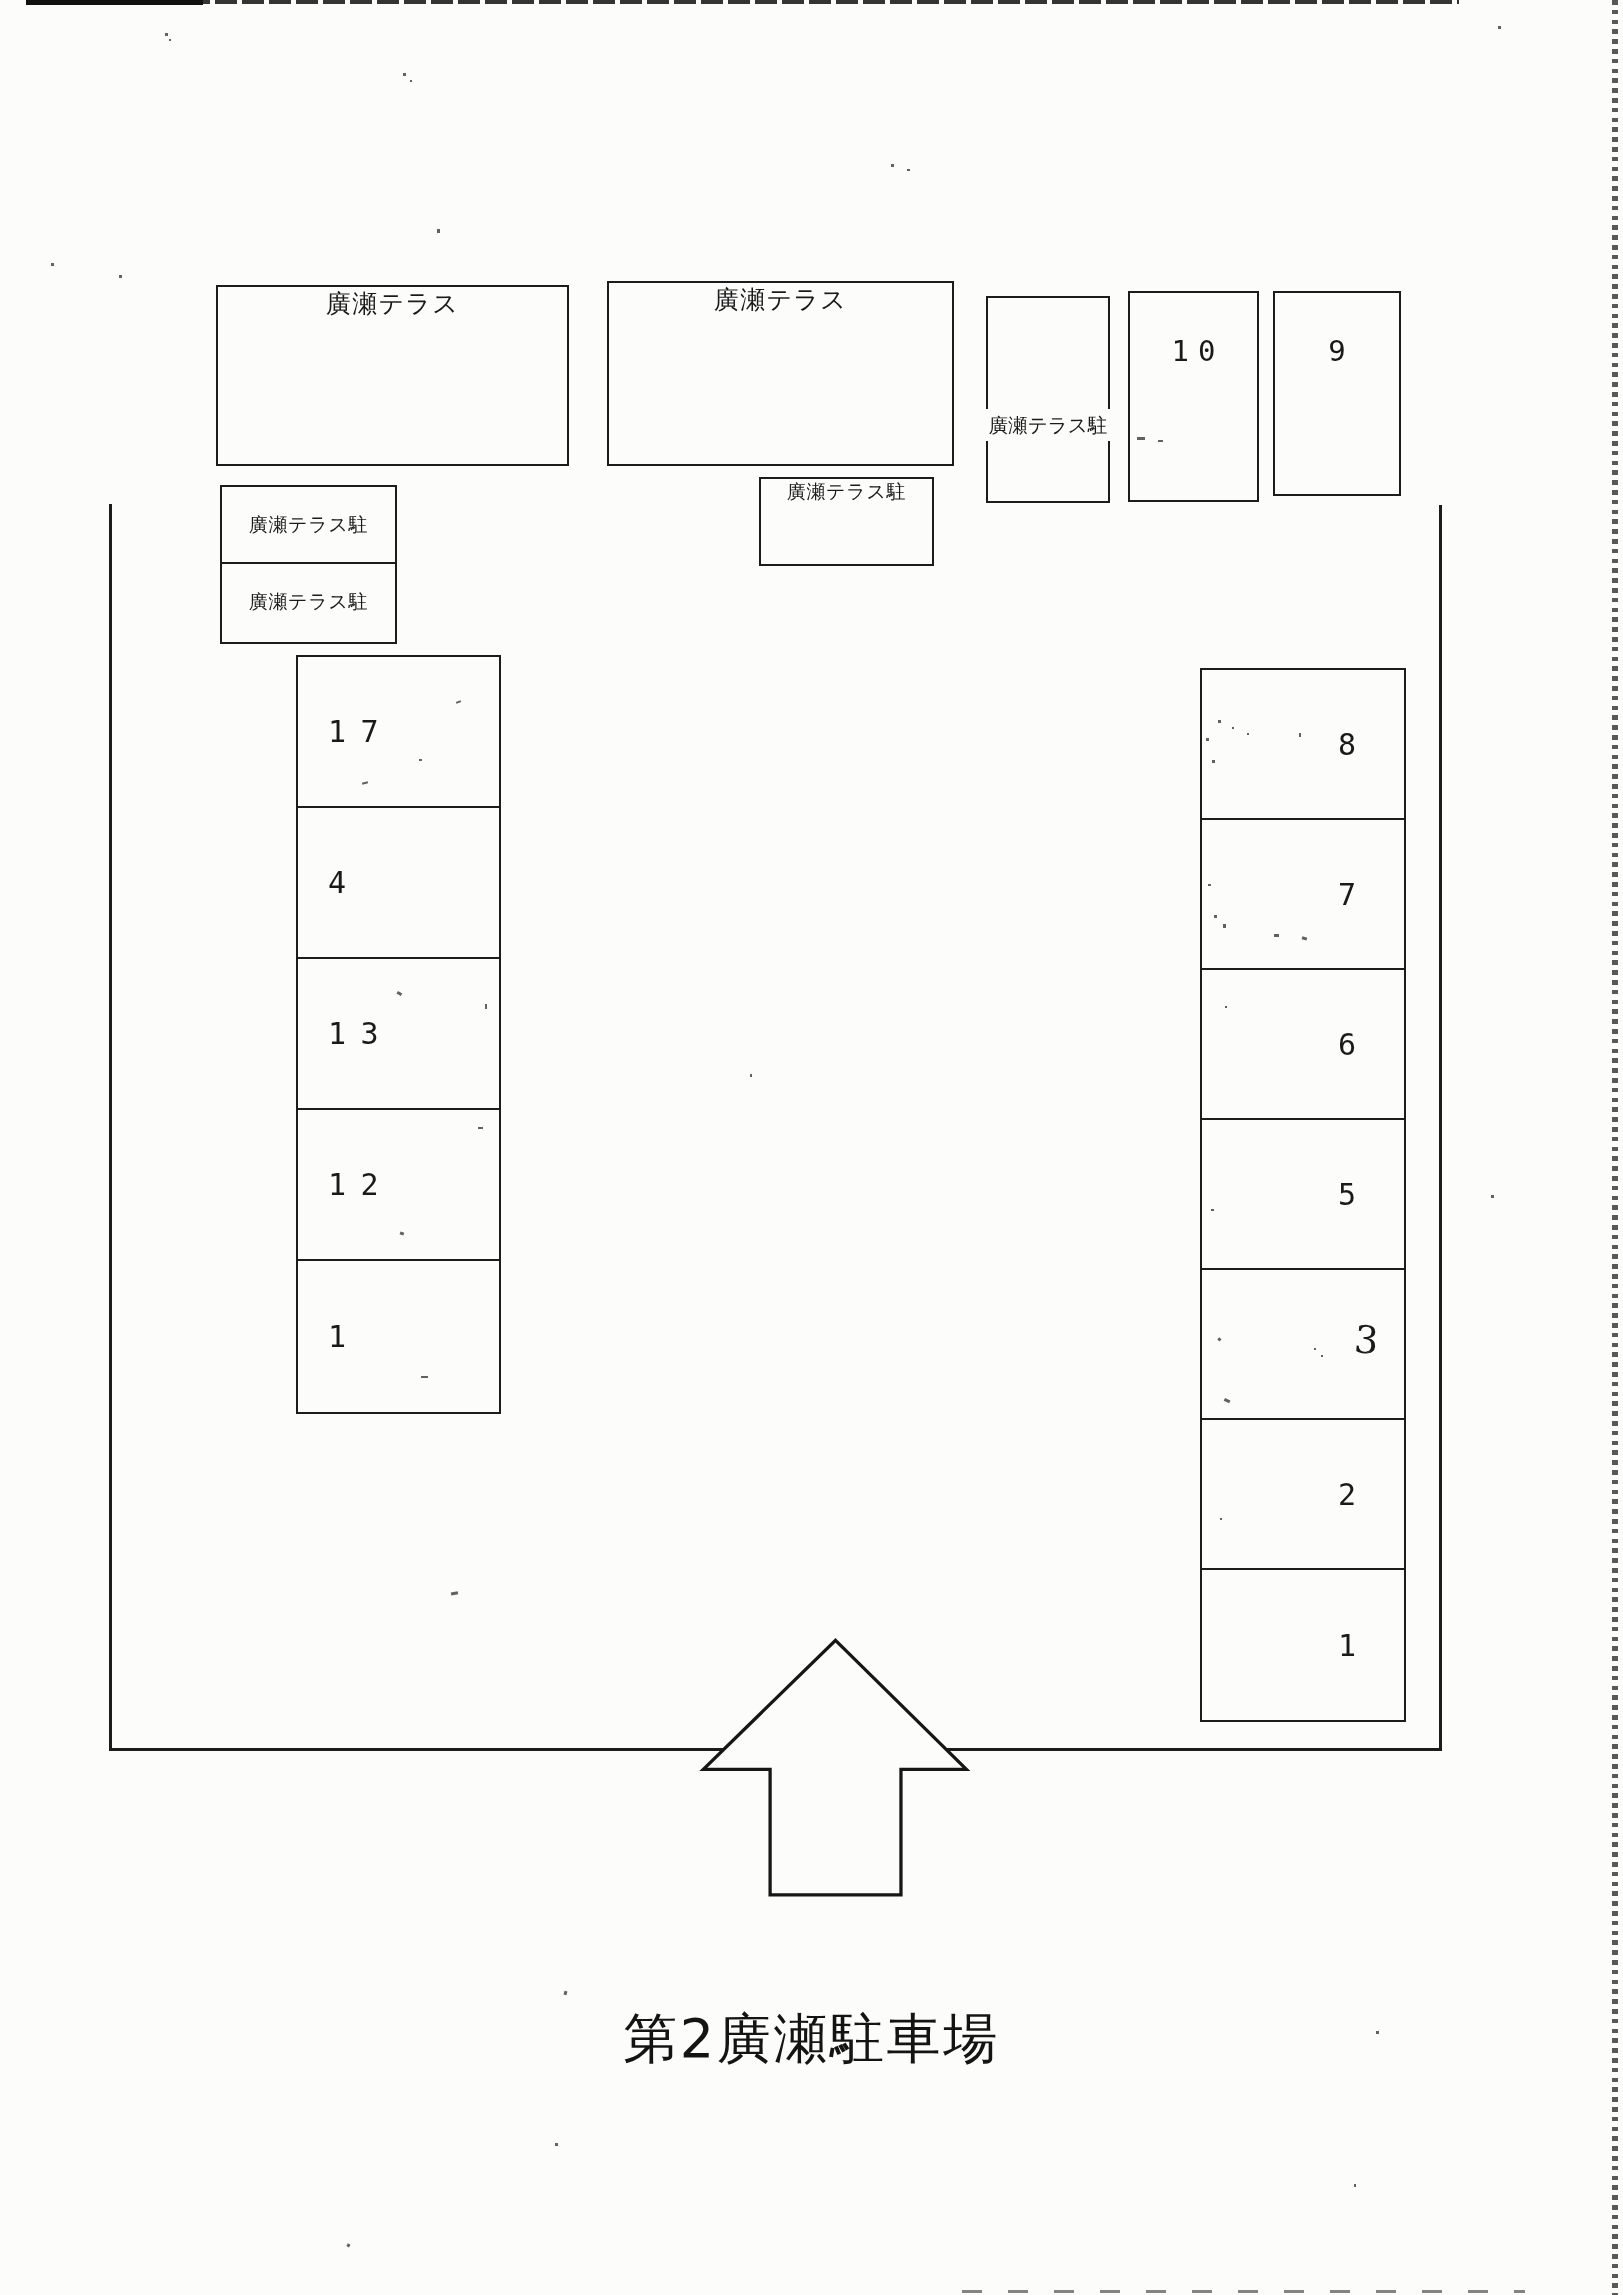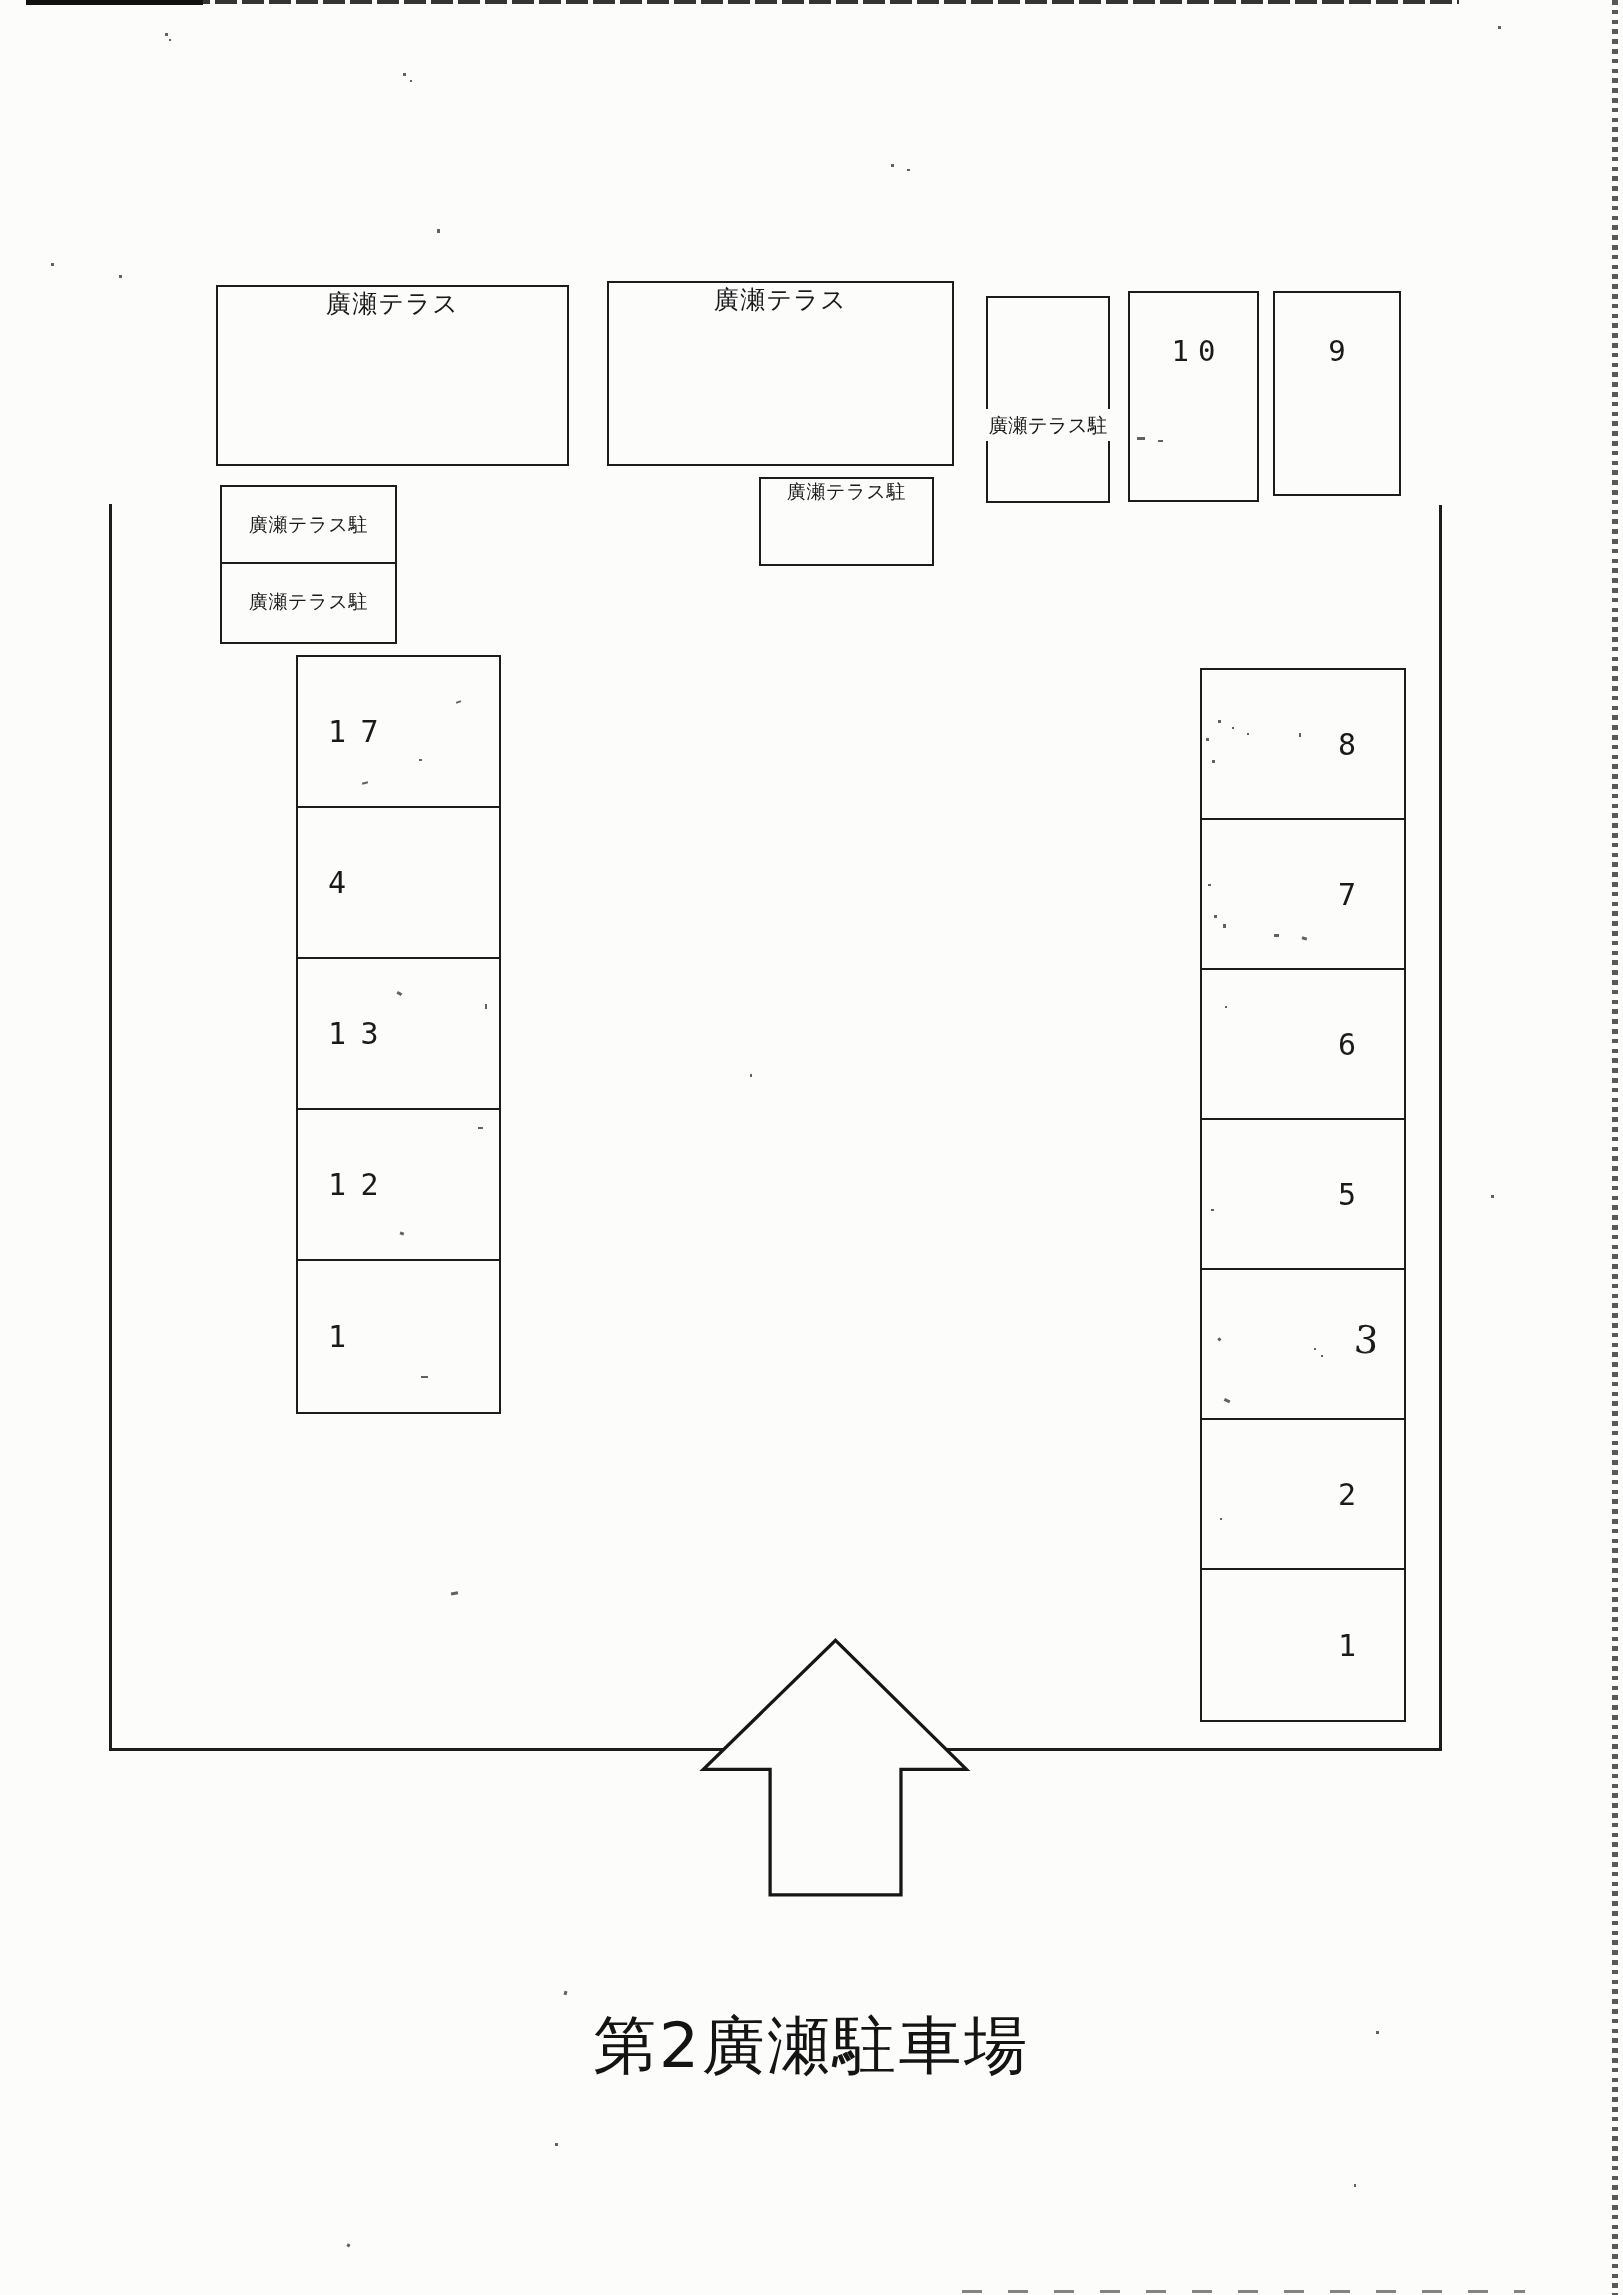--- a/index.html
+++ b/index.html
@@ -38,21 +38,21 @@
     transform:rotate(5deg) translateY(-3.9px);
   }
   .cell.handwritten{padding-right:26px;}
 
   
   .line{position:absolute;background:#1c1c1c;}
 
   
   .map-title{
     position:absolute;top:2003px;left:50%;transform:translateX(-50%);
-    font-size:63px;letter-spacing:2.6px;white-space:nowrap;font-weight:400;color:#141414;
+    font-size:54px;letter-spacing:2.6px;white-space:nowrap;font-weight:400;color:#141414;
   }
 
   
   .scan-top{
     position:absolute;left:26px;top:0;width:1433px;height:3.9px;opacity:.85;
     background:repeating-linear-gradient(90deg,#111 0 22px,rgba(0,0,0,0) 22px 27px);
   }
   .scan-top-solid{position:absolute;left:26px;top:0;width:177px;height:4.6px;background:#111;}
   .scan-right{
     position:absolute;left:1612px;top:0;width:5.9px;height:2295px;opacity:.75;

